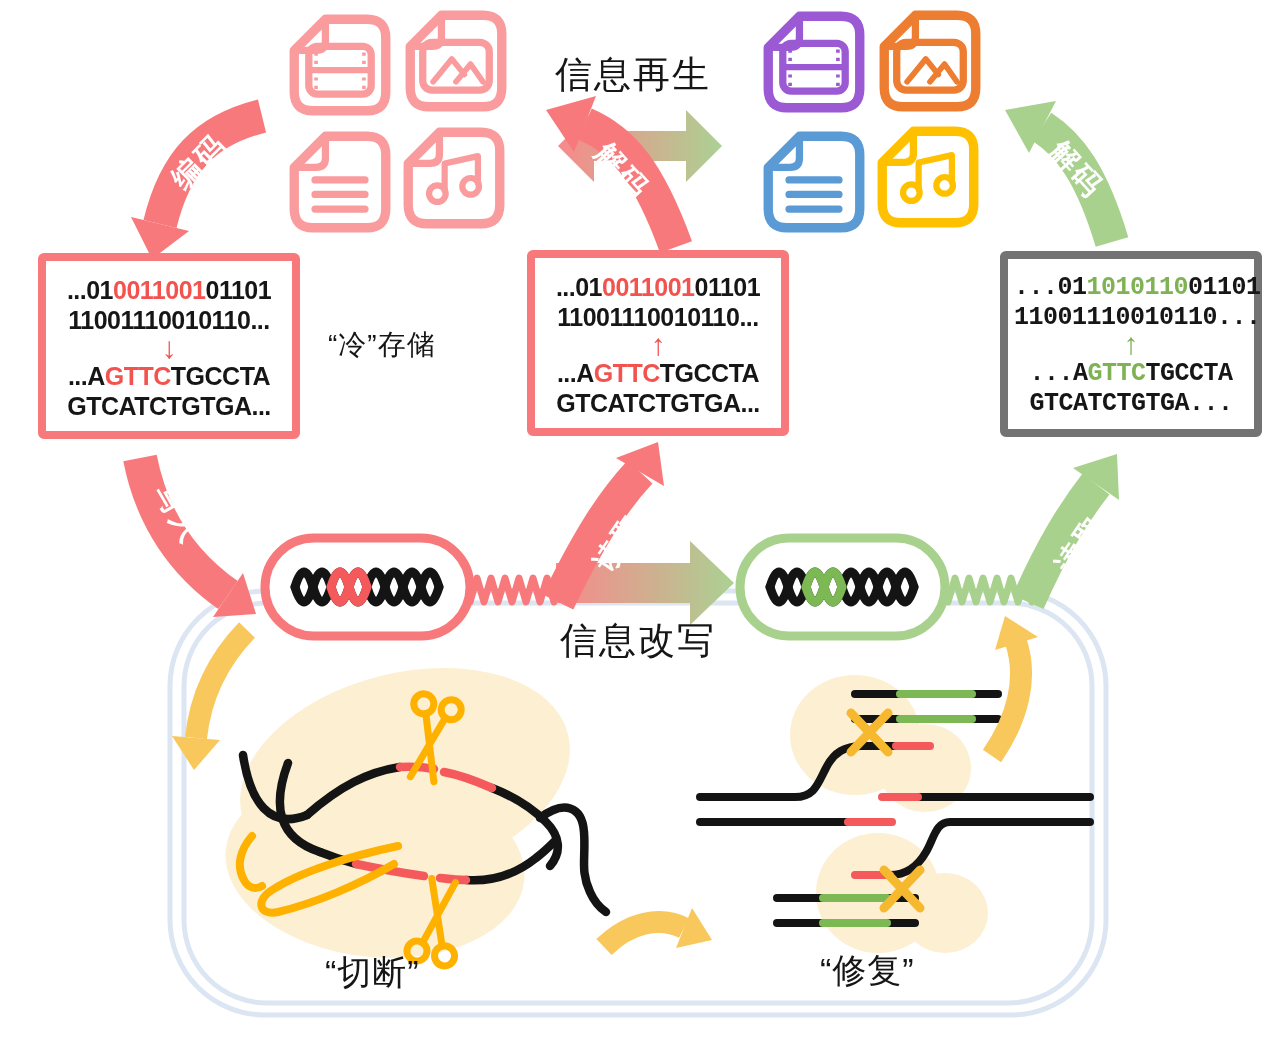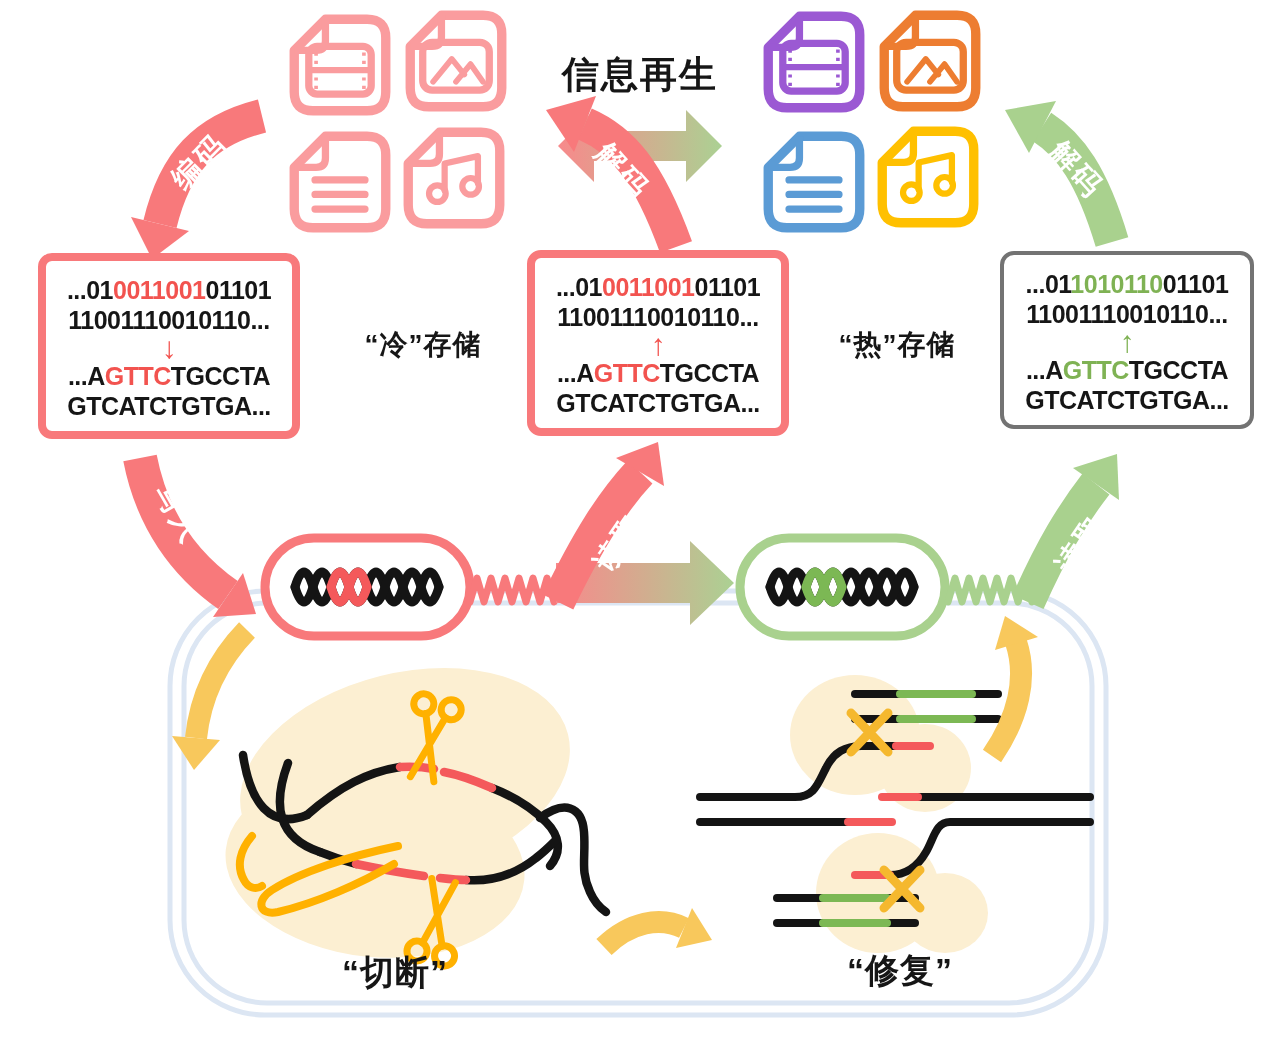--- a/index.html
+++ b/index.html
@@ -2,35 +2,35 @@
 <html><head>
 <meta charset="utf-8">
 <style>
   html,body{margin:0;padding:0;background:#ffffff;}
   .canvas{
     position:relative;width:1269px;height:1042px;overflow:hidden;background:#ffffff;
     font-family:"Liberation Sans","DejaVu Sans",sans-serif;
   }
   .art{position:absolute;left:0;top:0;width:1269px;height:1042px;}
   .abs{position:absolute;}
-  .blk-label{color:#161616;font-weight:700;text-align:center;}
+  .blk-label{color:#161616;font-weight:400;}
   .lbl-big{font-size:37px;letter-spacing:2px;}
   .lbl-store{font-size:28px;letter-spacing:1px;}
   .lbl-bottom{font-size:34px;letter-spacing:1px;}
   .arrow-label{
     color:#ffffff;font-weight:800;font-size:29px;letter-spacing:3px;white-space:nowrap;
     transform-origin:center center;
   }
   .code-box{
-    position:absolute;width:234px;background:#ffffff;border-radius:14px;
+    position:absolute;width:234px;background:#ffffff;border-radius:6px;
     text-align:center;padding:14px 6px 10px 6px;font-weight:800;
     font-size:25px;line-height:30px;color:#161616;letter-spacing:-0.5px;white-space:nowrap;
   }
   .code-box.pink{border:8px solid #F8797B;}
-  .code-box.green{border:4px solid #737373;}
+  .code-box.green{border:8px solid #737373;font-family:Liberation Mono, monospace;}
   .code-box .glyph-arrow{font-size:30px;line-height:26px;font-weight:800;}
   .code-box.pink .hl,.code-box.pink .glyph-arrow{color:#F2534F;}
   .code-box.green .hl,.code-box.green .glyph-arrow{color:#7FB254;}
 </style>
 </head>
 <body>
 
 <div class="canvas">
 
 <svg class="art" viewBox="0 0 1269 1042">
@@ -254,21 +254,21 @@
           <use href="#f-text" x="762" y="130" width="104" height="104"></use>
         </g>
     <g style="color:#FFC000">
           <use href="#f-music" x="876" y="125" width="104" height="104"></use>
         </g>
   </g>
 </svg>
 
 <div class="abs blk-label lbl-big" style="left:555px;top:50px;width:170px;">信息再生</div>
 <div class="abs blk-label lbl-store" style="left:328px;top:326px;width:190px;">“冷”存储</div>
-<div class="abs blk-label lbl-store" style="left:802px;top:326px;width:190px;">“热”存储</div>
+<div class="abs blk-label lbl-big" style="left:560px;top:616px;width:195px;">信息改写</div>
 <div class="abs blk-label lbl-bottom" style="left:820px;top:948px;width:160px;">“修复”</div>
 <div class="abs blk-label lbl-bottom" style="left:325px;top:950px;width:140px;">“切断”</div>
 
 <div class="abs arrow-label" style="left:168px;top:142px;transform:rotate(-45deg);">编码</div>
 <div class="abs arrow-label" style="left:146px;top:494px;transform:rotate(60deg);">写入</div>
 <div class="abs arrow-label" style="left:590px;top:152px;transform:rotate(48deg);">解码</div>
 <div class="abs arrow-label" style="left:588px;top:522px;transform:rotate(-56deg);">读取</div>
 <div class="abs arrow-label" style="left:1044px;top:150px;transform:rotate(48deg);">解码</div>
 <div class="abs arrow-label" style="left:1050px;top:524px;transform:rotate(-56deg);">读取</div>
 

